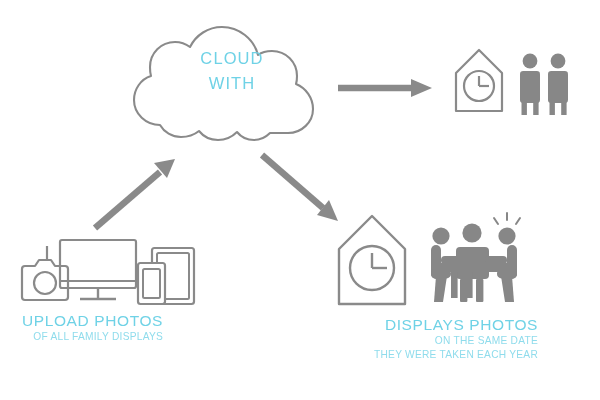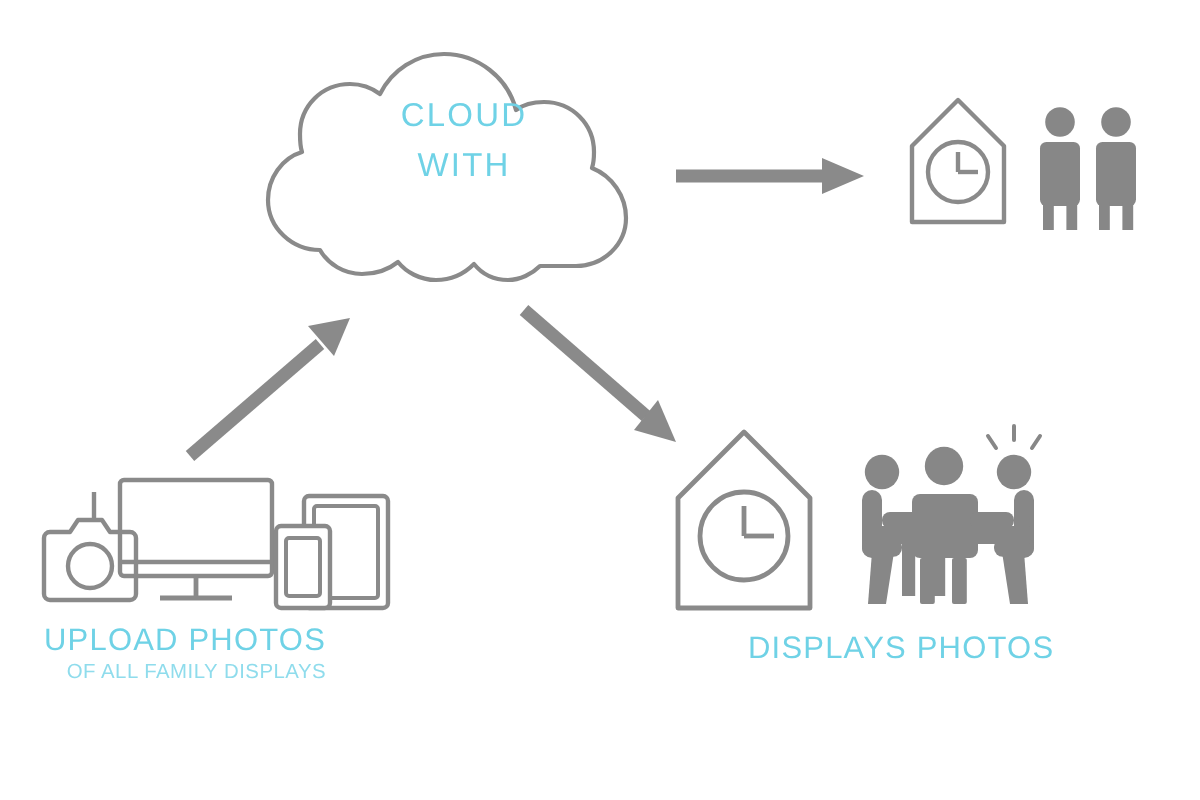--- a/index.html
+++ b/index.html
@@ -232,15 +232,17 @@
   <div class="label-block" id="label-share">
   </div>
 
   <div class="label-block" id="label-upload">
     <div class="label-title">UPLOAD PHOTOS</div>
     <div class="label-sub">OF ALL FAMILY DISPLAYS</div>
   </div>
 
   <div class="label-block" id="label-displays">
     <div class="label-title">DISPLAYS PHOTOS</div>
+    <div class="label-sub">ON THE SAME DATE</div>
+    <div class="label-sub">THEY WERE TAKEN EACH YEAR</div>
   </div>
 
 </div>
 
 </body></html>

